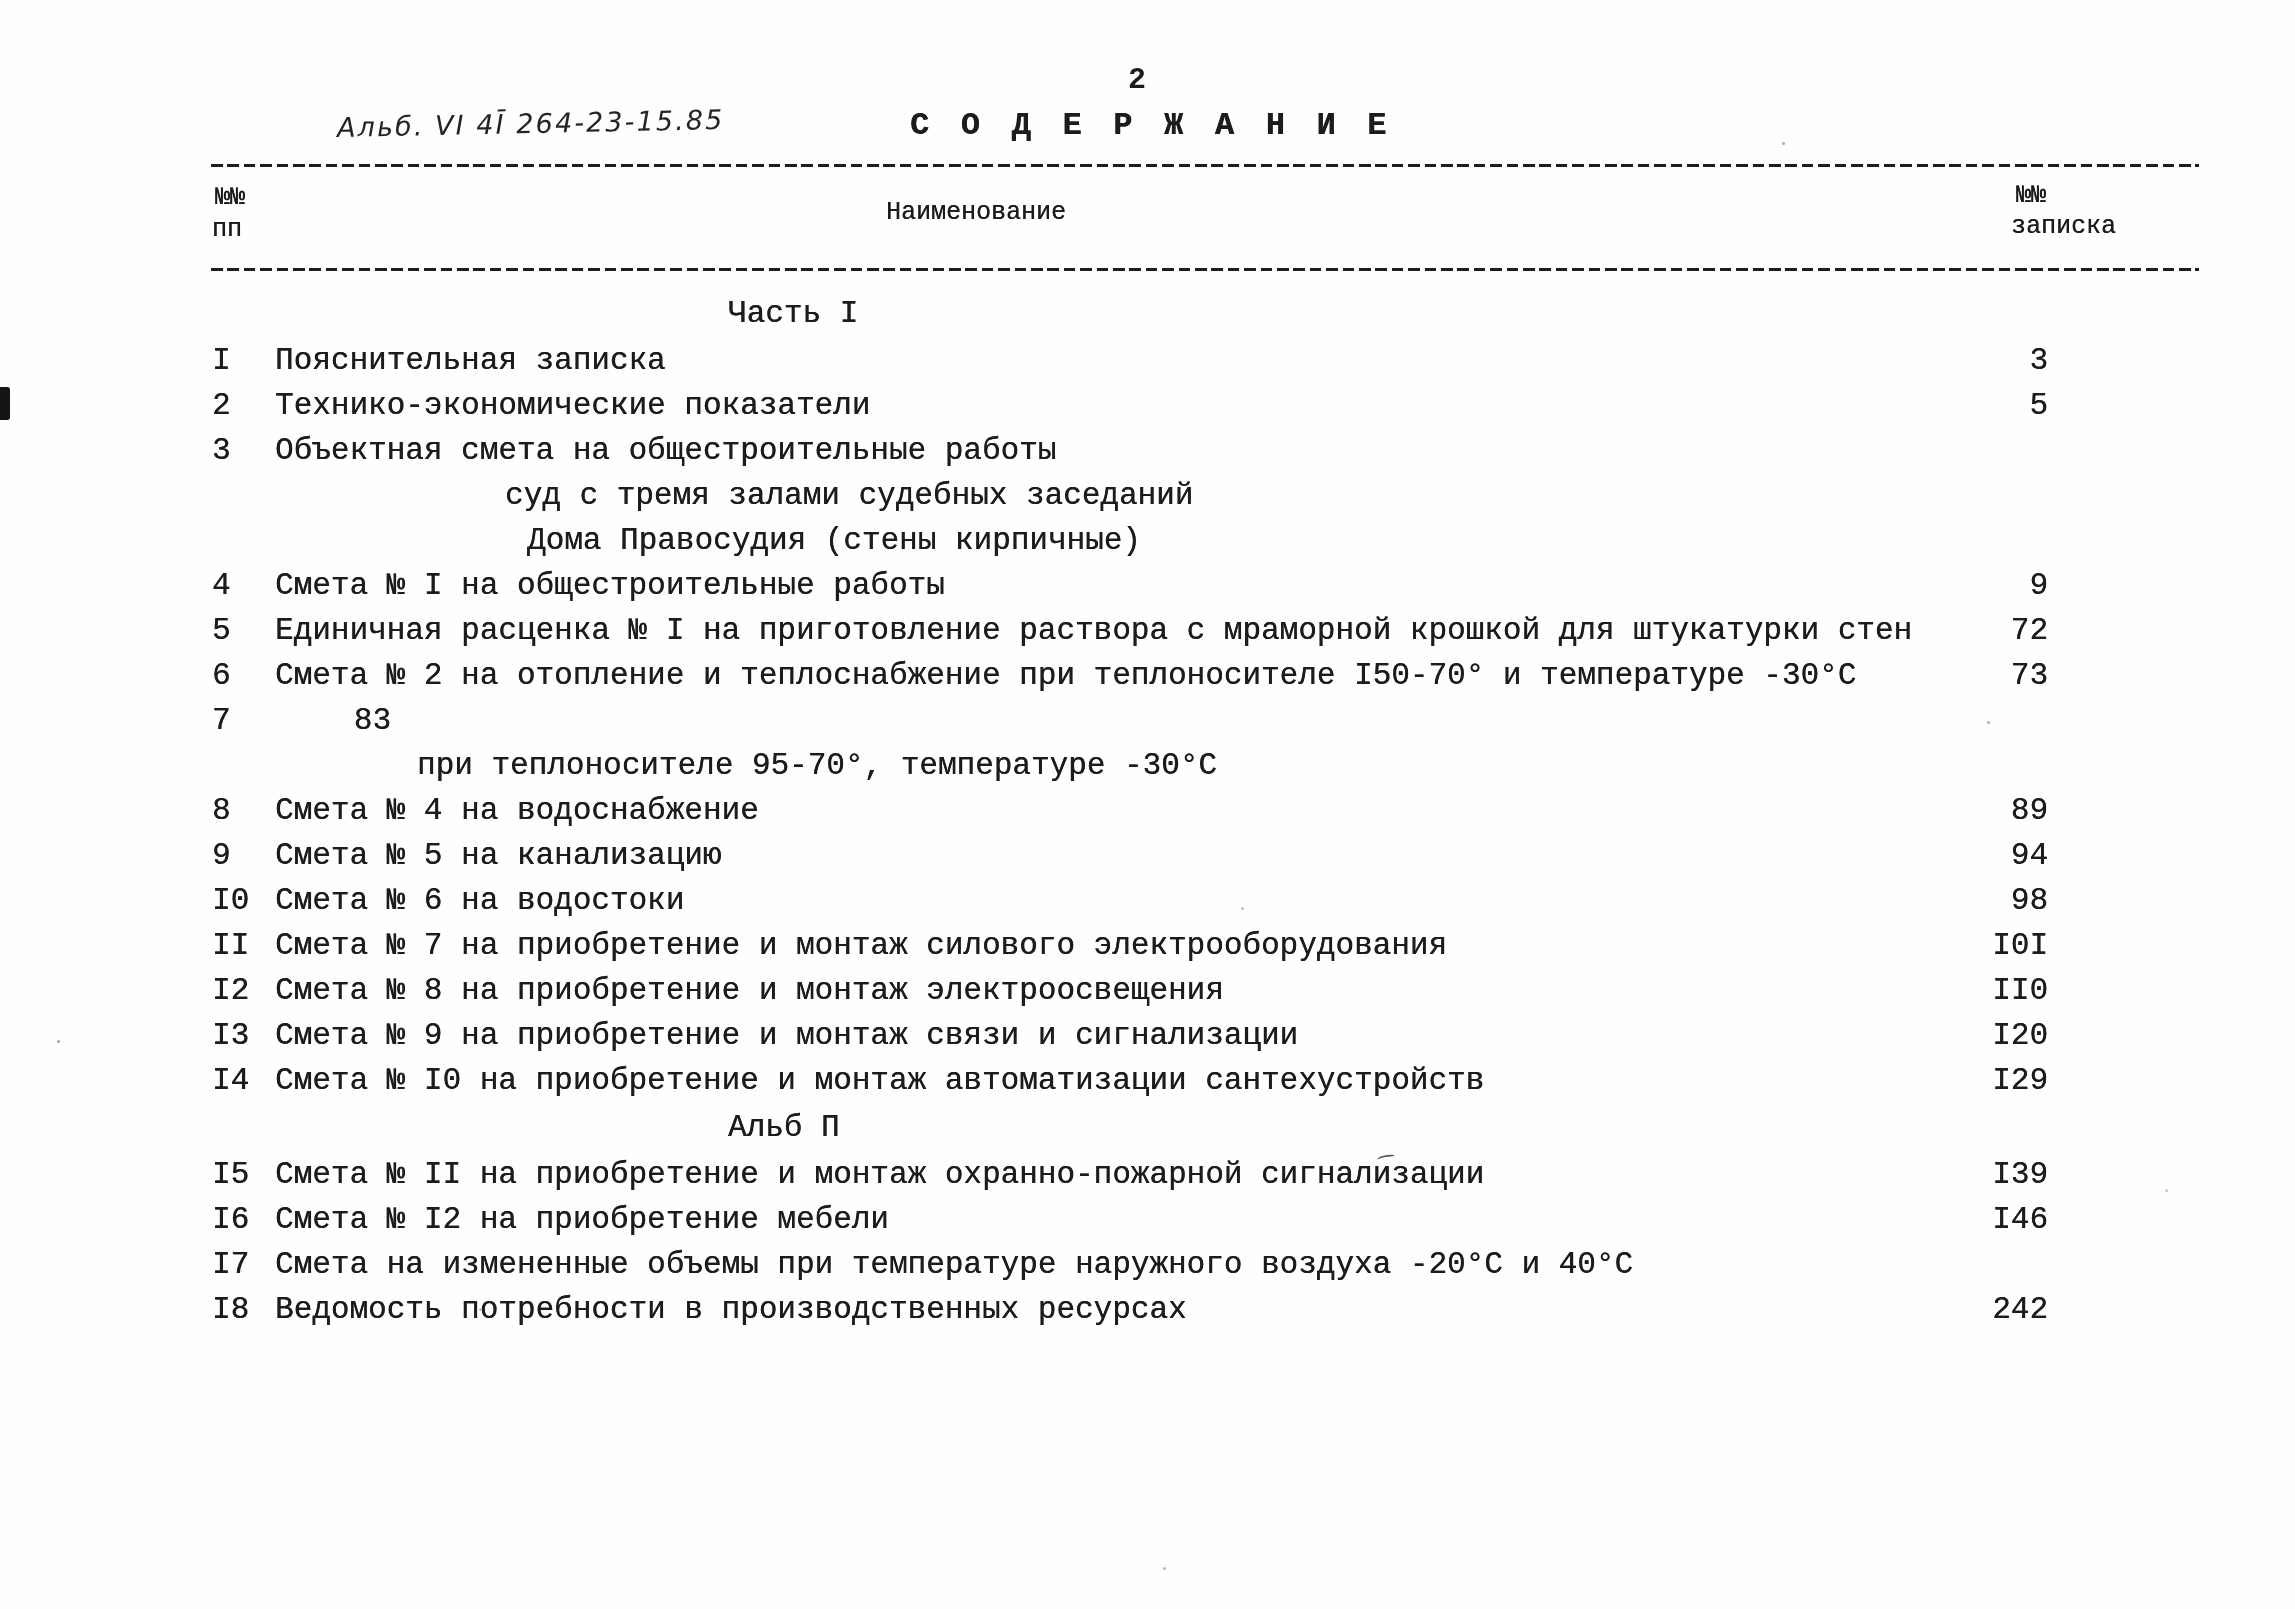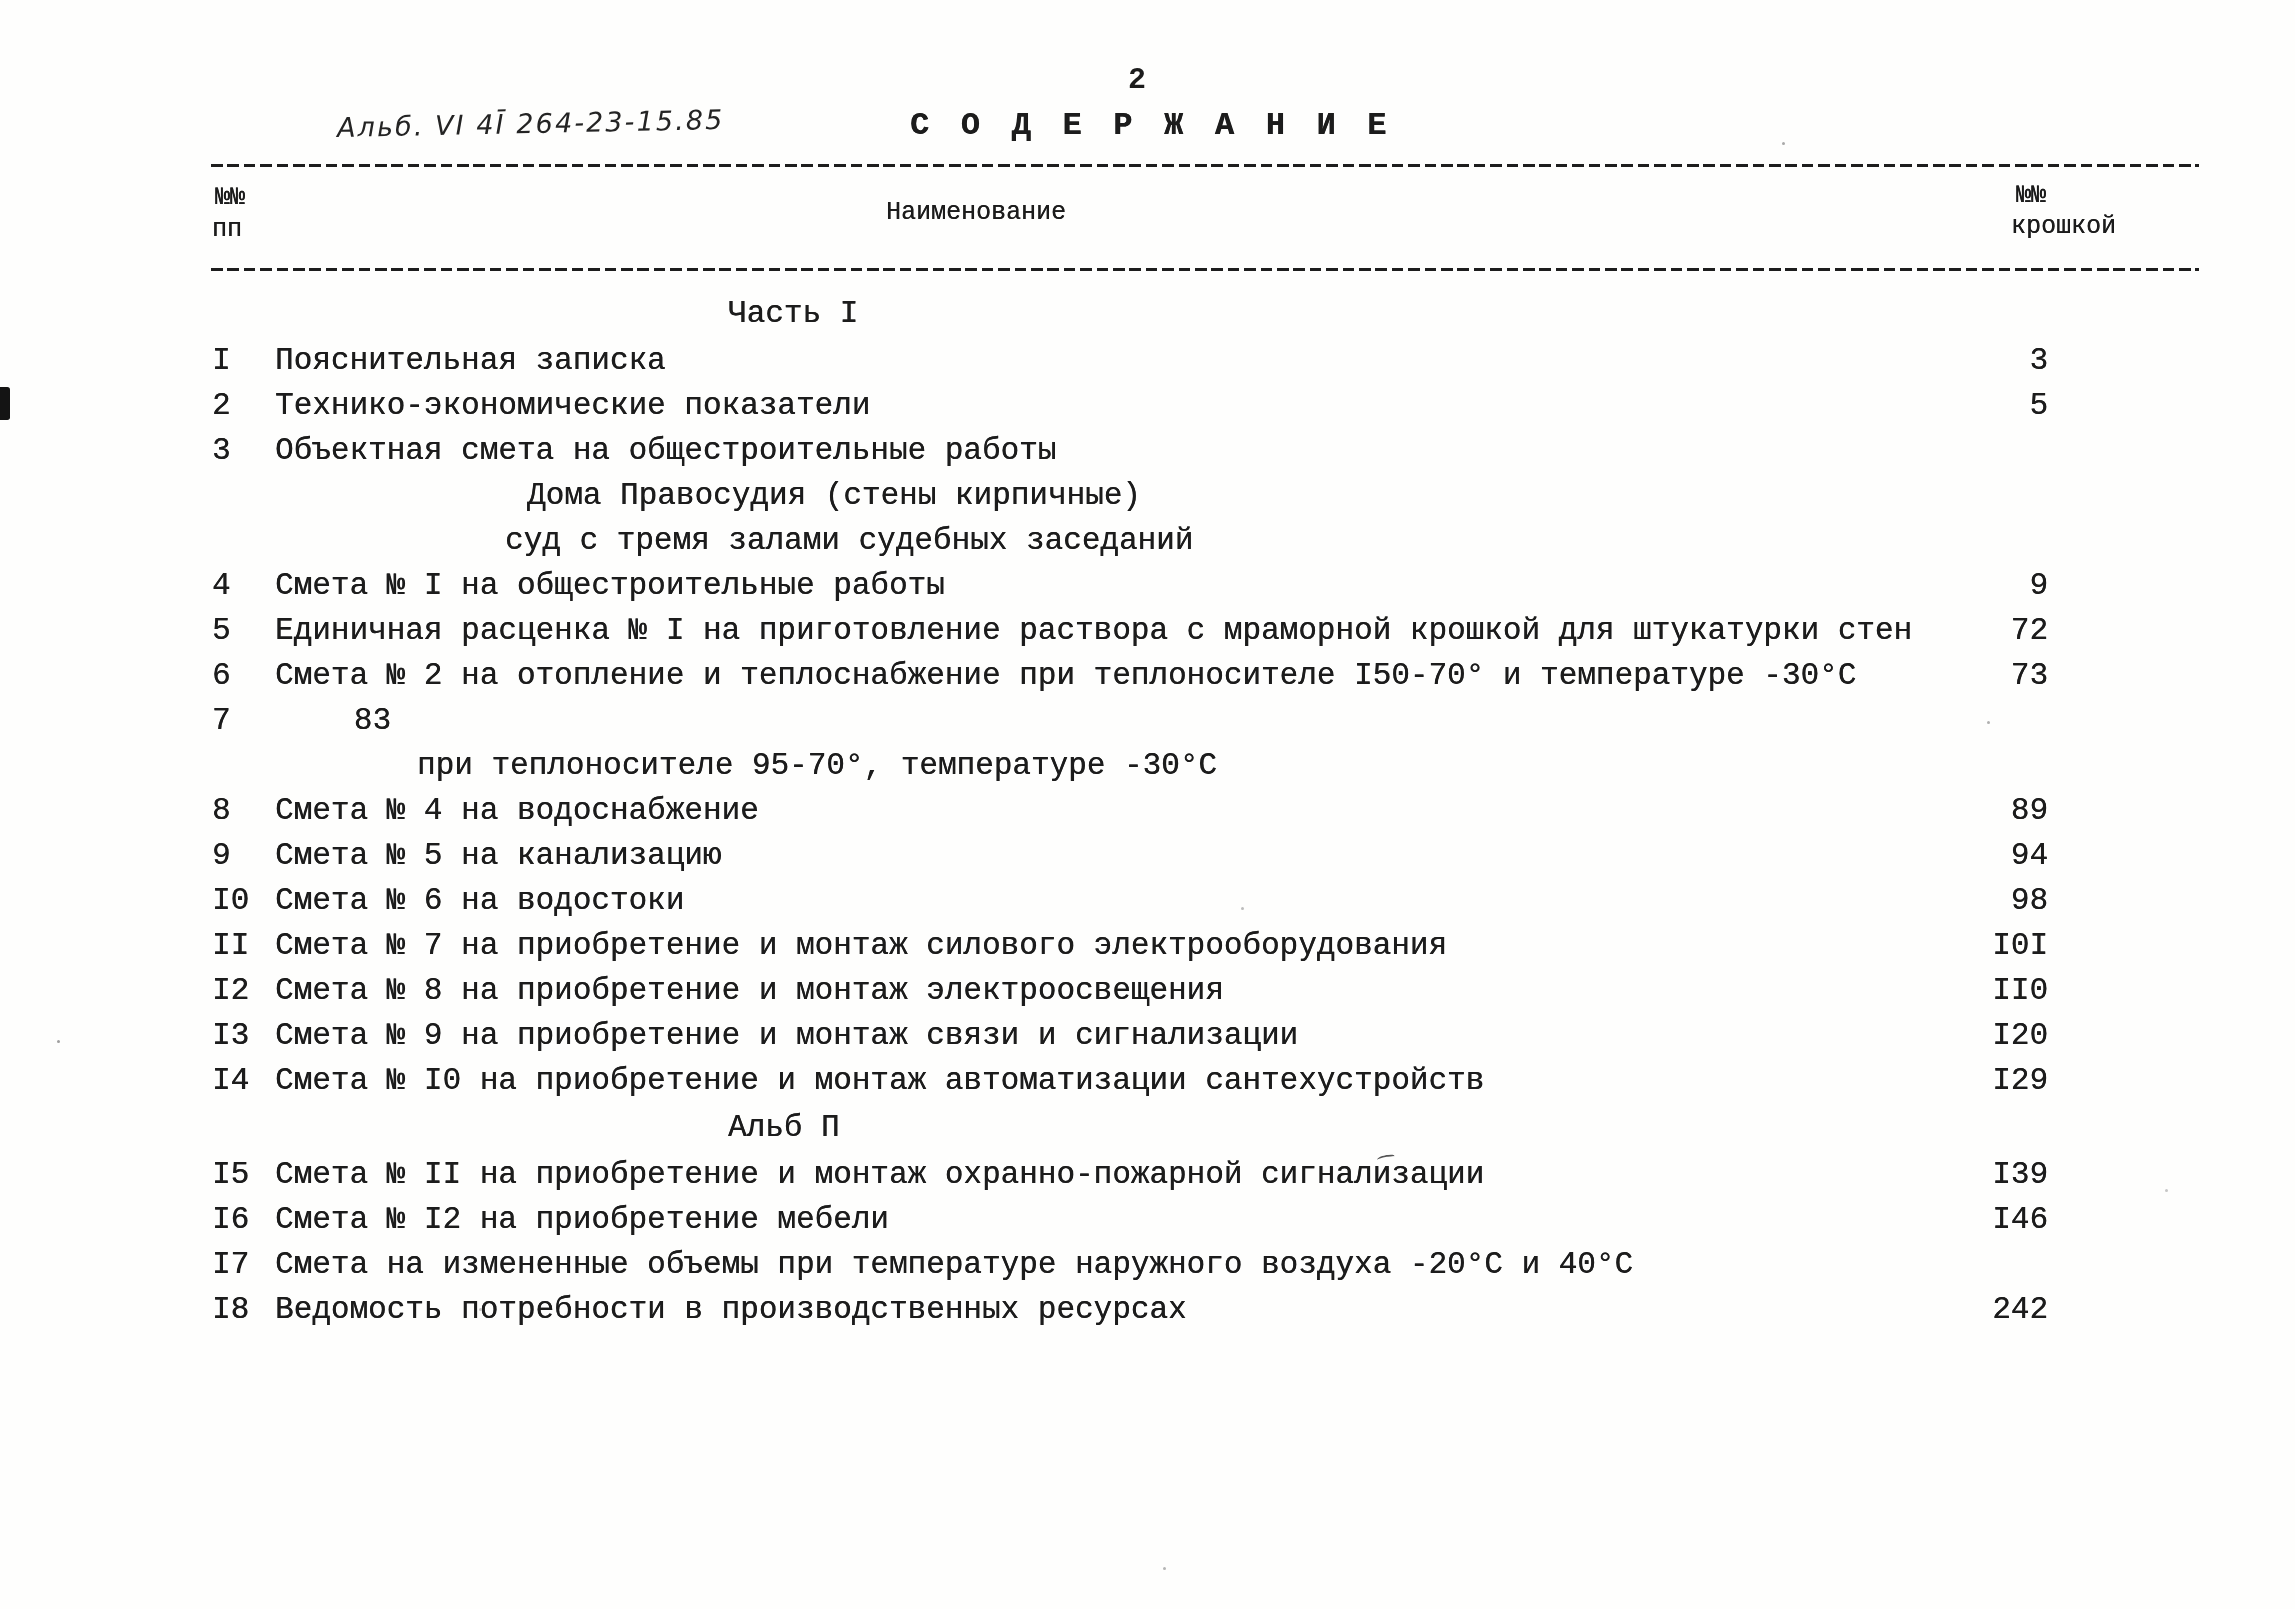--- a/index.html
+++ b/index.html
@@ -109,21 +109,21 @@
 
   <div class="doc-title">С О Д Е Р Ж А Н И Е</div>
 
   <div class="sep sep-top"></div>
 
   <div class="thead">
     <span class="h-num-top">№№</span>
     <span class="h-num-bot">пп</span>
     <span class="h-name">Наименование</span>
     <span class="h-pages-top">№№</span>
-    <span class="h-pages-bot">крошкой</span>
+    <span class="h-pages-bot">записка</span>
   </div>
 
   <div class="sep sep-header"></div>
 
   <div class="toc">
   <div class="line section">
     <span class="num"></span>
     <span class="name">Часть I</span>
     <span class="pg"></span>
   </div>
@@ -139,29 +139,29 @@
     <span class="name">Технико-экономические показатели</span>
     <span class="pg">5</span>
   </div>
 
   <div class="line entry">
     <span class="num">3</span>
     <span class="name">Объектная смета на общестроительные работы</span>
     <span class="pg"></span>
   </div>
 
+  <div class="line continuation indent-3">
+    <span class="num"></span>
+    <span class="name">суд с тремя залами судебных заседаний</span>
+    <span class="pg"></span>
+  </div>
+
   <div class="line continuation indent-4">
     <span class="num"></span>
     <span class="name">Дома Правосудия (стены кирпичные)</span>
-    <span class="pg"></span>
-  </div>
-
-  <div class="line continuation indent-3">
-    <span class="num"></span>
-    <span class="name">суд с тремя залами судебных заседаний</span>
     <span class="pg"></span>
   </div>
 
   <div class="line entry">
     <span class="num">4</span>
     <span class="name">Смета № I на общестроительные работы</span>
     <span class="pg">9</span>
   </div>
 
   <div class="line entry">

